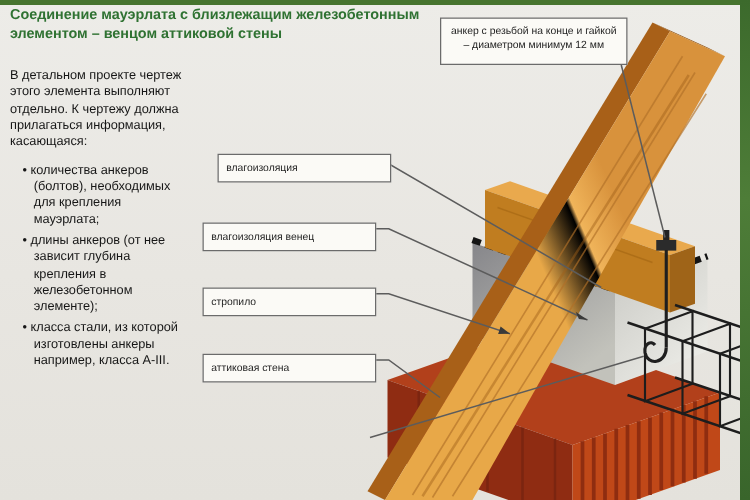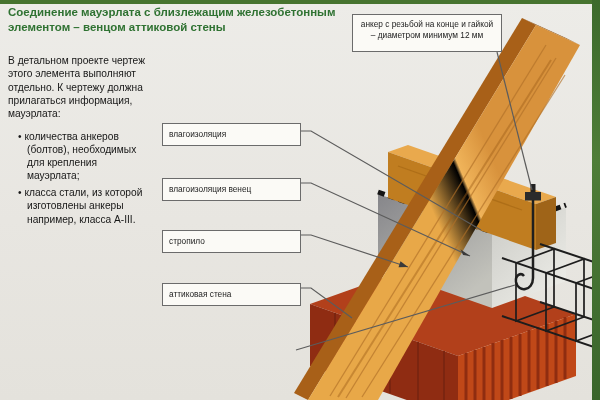--- a/index.html
+++ b/index.html
@@ -27,23 +27,24 @@
 <body>
 
 <div id="stage">
 
   <div class="green-top"></div>
   <div class="green-right"></div>
 
   <div class="title">Соединение мауэрлата с близлежащим железобетонным элементом – венцом аттиковой стены</div>
 
   <div class="leftcol">
-    <p class="intro">В детальном проекте чертеж этого элемента выполняют отдельно. К чертежу должна прилагаться информация, мауэрлата:</p>
+    <p class="intro">В детальном проекте чертеж этого элемента выполняют отдельно. К чертежу должна прилагаться информация, касающаяся:</p>
     <ul class="blts">
       <li>количества анкеров (болтов), необходимых для крепления мауэрлата;</li>
+      <li>длины анкеров (от нее зависит глубина крепления в железобетонном элементе);</li>
       <li>класса стали, из которой изготовлены анкеры например, класса А-III.</li>
     </ul>
   </div>
 
   <svg width="600" height="400" viewBox="0 0 600 400">
     <defs>
       <linearGradient id="gcf" x1="378" y1="194" x2="460" y2="300" gradientUnits="userSpaceOnUse">
         <stop offset="0" stop-color="#86868a"></stop>
           <stop offset="1" stop-color="#c2c2bb"></stop>
       </linearGradient>
@@ -119,21 +120,21 @@
     <g fill="#3a3a3a" stroke="none">
       <polygon points="470,256 460.5,249.3 463.1,255.1"></polygon>
       <polygon points="408,267 398.5,267.2 400.5,261.2"></polygon>
     </g>
   </svg>
 
   <div class="callout" style="left:352px;top:14px;width:150px;height:38px;">
     <span>анкер с резьбой на конце и гайкой – диаметром минимум 12 мм</span>
   </div>
 
-  <div class="callout c-one" style="left:162px;top:123px;">
+  <div class="callout c-one" style="left:174px;top:123px;">
     <span>влагоизоляция</span>
   </div>
 
   <div class="callout c-one" style="left:162px;top:178px;">
     <span>влагоизоляция венец</span>
   </div>
 
   <div class="callout c-one" style="left:162px;top:230px;">
     <span>стропило</span>
   </div>

